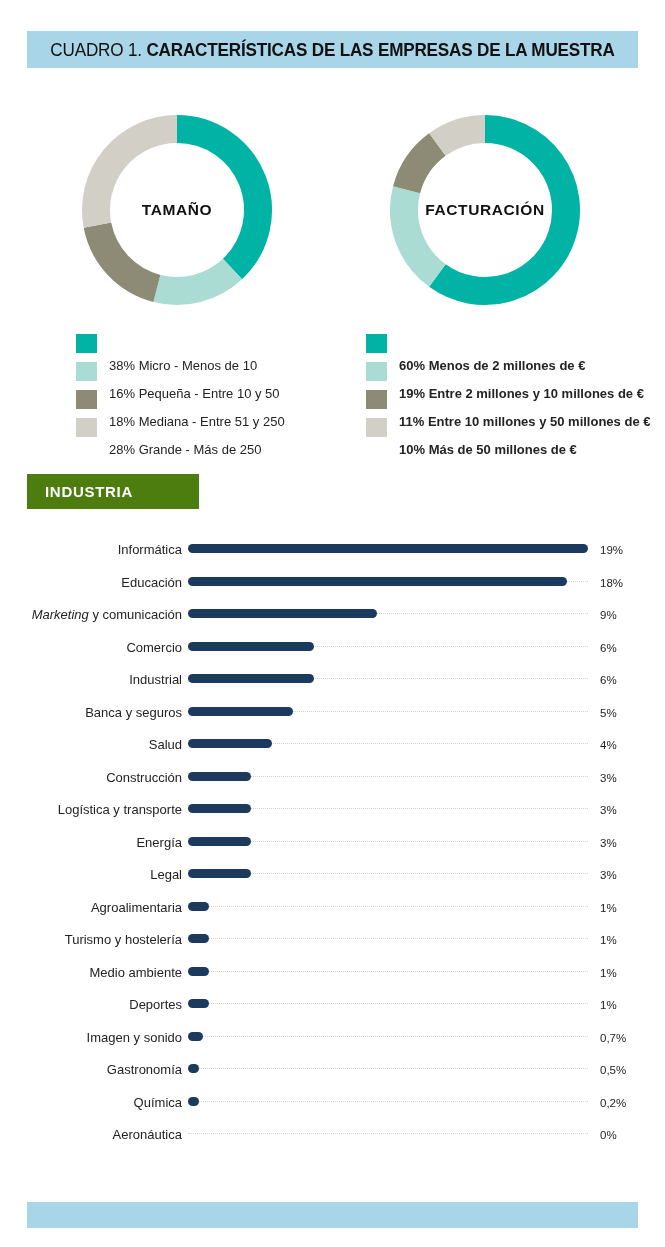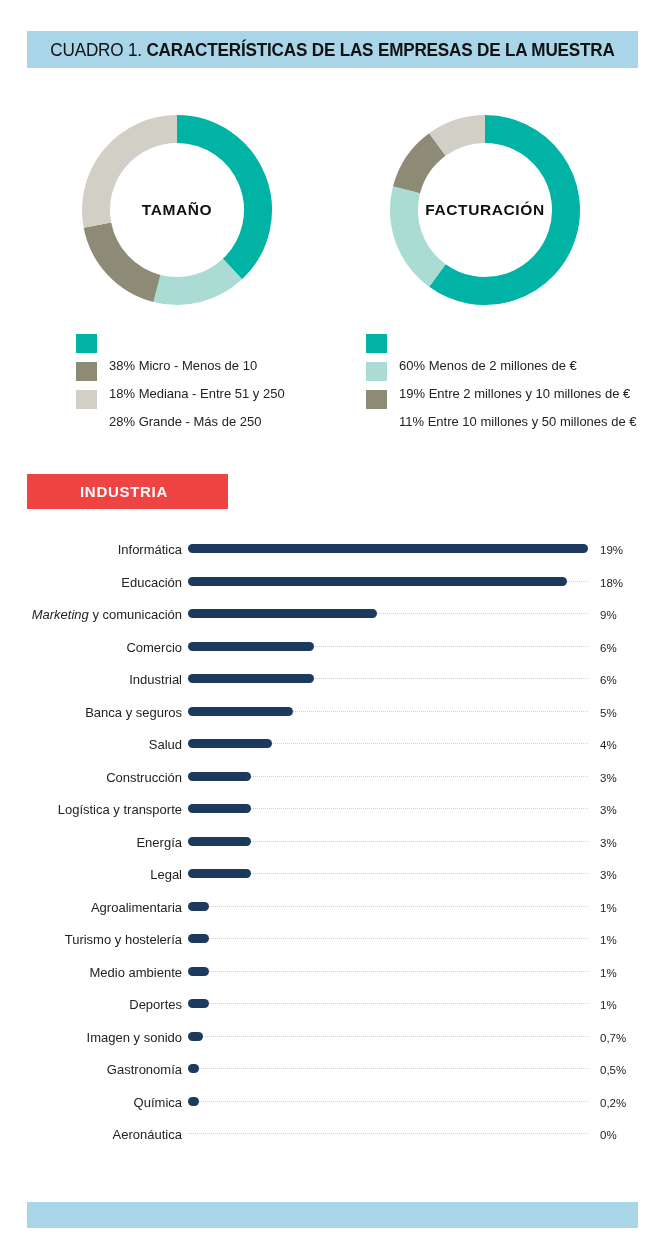--- a/index.html
+++ b/index.html
@@ -78,21 +78,21 @@
     letter-spacing: 0.6px;
     color: #111111;
   }
 
   
   .legend {
     position: absolute;
     top: 332px;
   }
   .legend.left  { left: 76px; }
-  .legend.right { left: 366px; }
+  .legend.right { left: 366px; font-weight: bold; }
 
   .legend-row {
     display: flex;
     align-items: center;
     height: 22px;
     margin-bottom: 6px;
   }
   .legend-swatch {
     width: 21px;
     height: 19px;
@@ -104,26 +104,26 @@
     color: #232323;
     white-space: nowrap;
     margin-top: 44px;
   }
 
   
   .industria-banner {
     position: absolute;
     left: 27px;
     top: 474px;
-    width: 201px;
+    width: 172px;
     height: 35px;
-    background: #ef4444;
+    background: #4d7c0f;
     display: flex;
     align-items: center;
-    padding-left: 53px;
+    padding-left: 18px;
     box-sizing: border-box;
   }
   .industria-banner-label {
     color: #ffffff;
     font-size: 15px;
     font-weight: 700;
     letter-spacing: 0.7px;
   }
 
   
@@ -224,40 +224,48 @@
   </div>
 
 </div>
 
 <div class="legend left" id="legend-0">
     <div class="legend-row">
       <span class="legend-swatch" style="background: rgb(0, 179, 164);"></span>
       <span class="legend-text">38% Micro - Menos de 10</span>
     </div>
     <div class="legend-row">
+      <span class="legend-swatch" style="background: rgb(170, 220, 211);"></span>
+      <span class="legend-text">16% Pequeña - Entre 10 y 50</span>
+    </div>
+    <div class="legend-row">
       <span class="legend-swatch" style="background: rgb(141, 139, 118);"></span>
       <span class="legend-text">18% Mediana - Entre 51 y 250</span>
     </div>
     <div class="legend-row">
       <span class="legend-swatch" style="background: rgb(210, 207, 198);"></span>
       <span class="legend-text">28% Grande - Más de 250</span>
     </div>
   </div>
 <div class="legend right" id="legend-1">
     <div class="legend-row">
       <span class="legend-swatch" style="background: rgb(0, 179, 164);"></span>
       <span class="legend-text">60% Menos de 2 millones de €</span>
     </div>
     <div class="legend-row">
       <span class="legend-swatch" style="background: rgb(170, 220, 211);"></span>
       <span class="legend-text">19% Entre 2 millones y 10 millones de €</span>
     </div>
     <div class="legend-row">
       <span class="legend-swatch" style="background: rgb(141, 139, 118);"></span>
       <span class="legend-text">11% Entre 10 millones y 50 millones de €</span>
+    </div>
+    <div class="legend-row">
+      <span class="legend-swatch" style="background: rgb(210, 207, 198);"></span>
+      <span class="legend-text">10% Más de 50 millones de €</span>
     </div>
   </div>
 
 <div class="industria-banner">
   <span class="industria-banner-label">INDUSTRIA</span>
 </div>
 
 <div class="bars" id="bar-chart">
     <div class="bar-row">
       <div class="bar-label">Informática</div>

